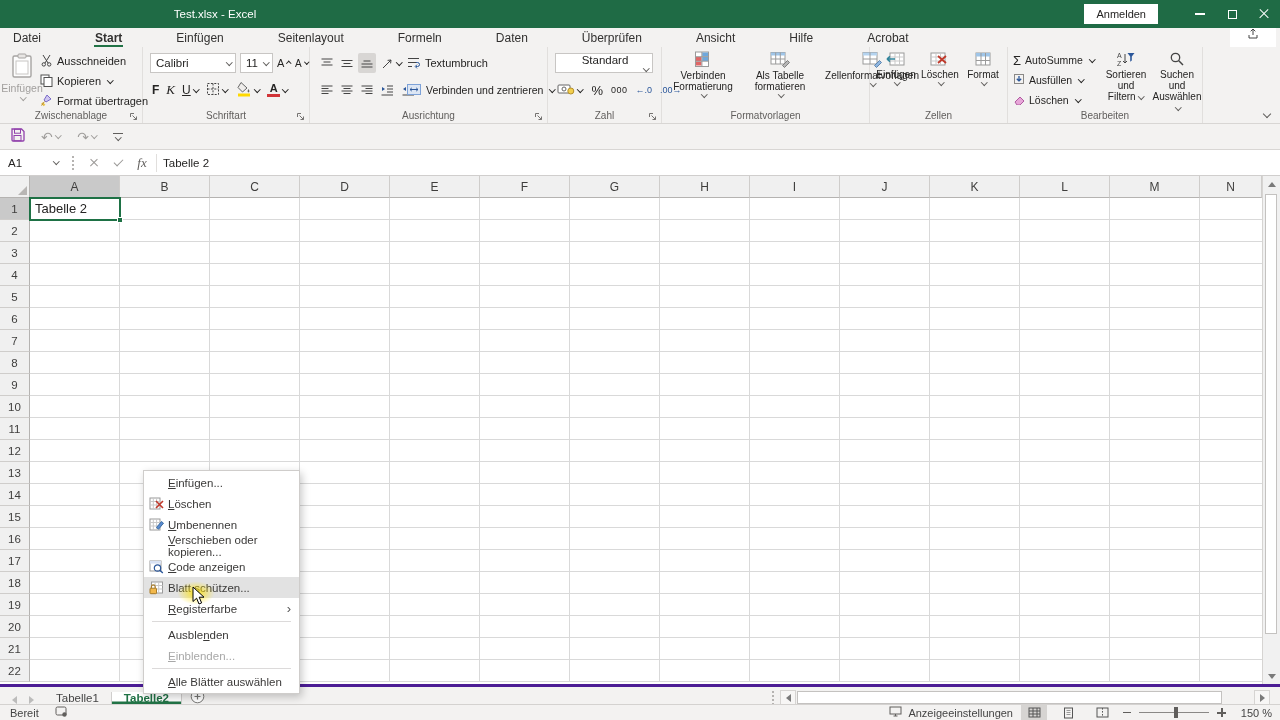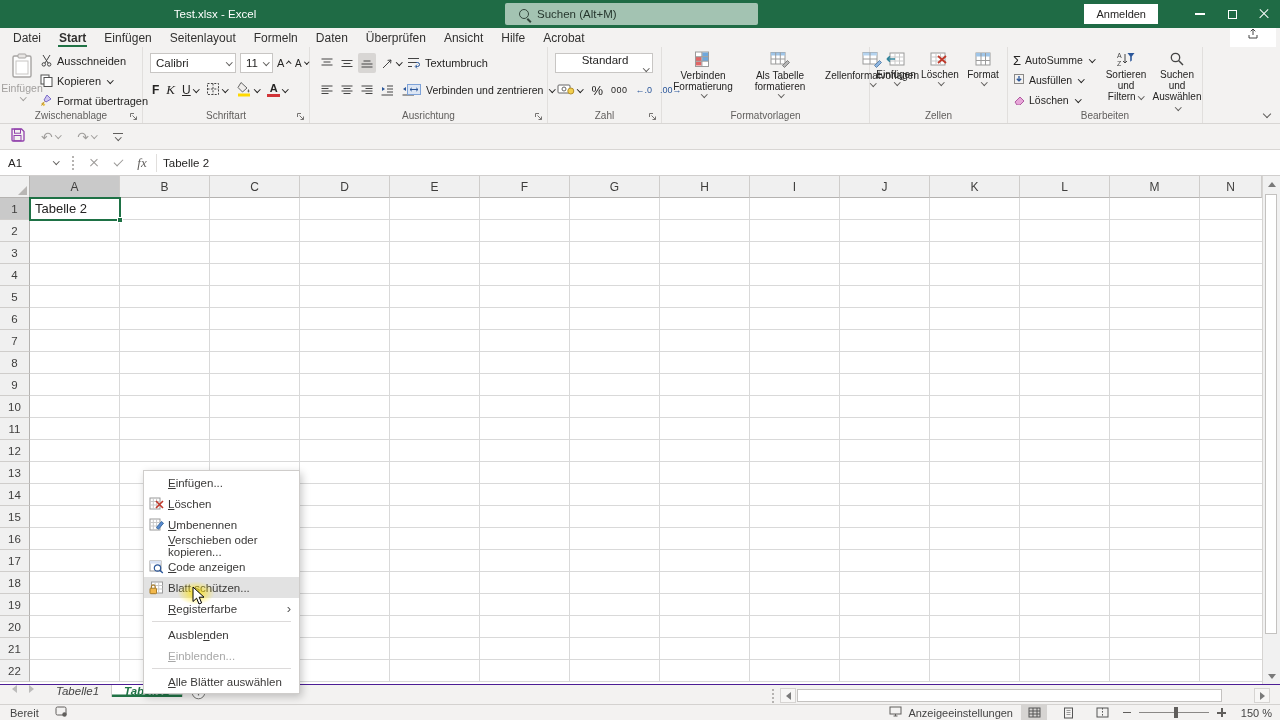--- a/index.html
+++ b/index.html
@@ -19,21 +19,21 @@
   .tb-right{position:absolute;right:0;top:0;height:28px;display:flex;align-items:center;}
   .signin{background:#fff;color:#252423;font-size:11px;height:20px;line-height:20px;padding:0 12px;margin-right:26px;}
   .wc{width:32px;height:28px;display:flex;align-items:center;justify-content:center;position:relative;}
   .wc .bar{width:10px;height:1.4px;background:#fff;}
   .wc .sq{width:9px;height:9px;border:1.2px solid #fff;}
   .wc .x1,.wc .x2{position:absolute;width:12px;height:1.3px;background:#fff;}
   .wc .x1{transform:rotate(45deg);} .wc .x2{transform:rotate(-45deg);}
 
   
   .tabrow{position:absolute;top:28px;left:0;right:0;height:19px;background:var(--ribbon-bg);display:flex;align-items:stretch;font-size:12px;}
-  .rtabs{display:flex;padding-left:4px;}
+  .rtabs{display:flex;padding-left:4px;gap:36px;}
   .rtab{padding:0 9px;display:flex;align-items:center;position:relative;color:#323130;}
   .rtab.active{font-weight:700;}
   .rtab.active::after{content:"";position:absolute;left:8px;right:8px;bottom:0;height:2.5px;background:var(--green);}
   .share{position:absolute;right:4px;top:0;height:19px;display:flex;align-items:center;gap:4px;background:#fff;padding:0 8px;font-size:11.5px;flex-direction:column;}
 
   
   .ribbon{position:absolute;top:47px;left:0;right:0;height:77px;background:var(--ribbon-bg);border-bottom:1px solid #d8d6d4;font-size:11px;}
   .rgroup{position:absolute;top:0;bottom:0;border-right:1px solid var(--line);}
   .glabel{position:absolute;bottom:2px;left:0;right:0;text-align:center;font-size:10px;color:#605e5c;}
   .launcher{position:absolute;right:3px;bottom:2px;width:10px;height:10px;}
@@ -100,21 +100,21 @@
   .tri-dn{width:0;height:0;border-left:4px solid transparent;border-right:4px solid transparent;border-top:5px solid #7a7a7a;margin:0 auto;}
   .vthumb{position:absolute;top:18px;left:2px;width:12px;height:440px;background:#fff;border:1px solid #c4c2c0;}
   .vs-dn{position:absolute;bottom:5px;left:0;right:0;}
   .hscroll{position:absolute;left:772px;top:3px;width:498px;height:15px;display:flex;align-items:center;}
   .tri-l{width:0;height:0;border-top:4px solid transparent;border-bottom:4px solid transparent;border-right:5px solid #7a7a7a;}
   .tri-r{width:0;height:0;border-top:4px solid transparent;border-bottom:4px solid transparent;border-left:5px solid #7a7a7a;}
   .hbtn{width:16px;height:15px;display:flex;align-items:center;justify-content:center;border:1px solid #d6d4d2;background:#f7f6f5;}
   .hthumb{height:13px;width:425px;background:#fff;border:1px solid #c4c2c0;margin:0 1px;}
 
   
-  .sheetbar{position:absolute;top:684px;left:0;right:0;height:20px;background:var(--ribbon-bg);border-top:1px solid #4c1d95;display:flex;align-items:flex-start;font-style:italic;}
+  .sheetbar{position:absolute;top:684px;left:0;right:0;height:20px;background:var(--ribbon-bg);border-top:3px solid #4c1d95;display:flex;align-items:flex-end;}
   .snav{display:flex;align-items:center;gap:12px;padding:0 10px 0 12px;}
   .stabs{display:flex;align-items:stretch;}
   .stab{display:flex;align-items:center;padding:0 12px;font-size:11.5px;color:#444;border-right:1px solid #d0cecd;background:var(--ribbon-bg);}
   .stab.active{background:#fff;color:var(--green);font-weight:700;box-shadow:inset 0 -2.5px 0 var(--green);}
   .addsheet{display:flex;align-items:center;margin-left:8px;}
 
   
   .statusbar{position:absolute;top:704px;left:0;right:0;height:16px;background:var(--ribbon-bg);border-top:1px solid #d4d2d0;display:flex;align-items:center;font-size:11px;color:#444;}
   .sb-left{display:flex;align-items:center;gap:16px;padding-left:10px;}
   .sb-right{margin-left:auto;display:flex;align-items:center;gap:8px;padding-right:8px;}
@@ -144,24 +144,20 @@
         background:radial-gradient(ellipse closest-side,rgba(255,225,0,.85),rgba(255,225,0,0) 78%);}
   .cursor{position:absolute;left:192px;top:586px;z-index:61;}
 </style>
 </head>
 <body>
 
 <div class="app">
 
   <div class="titlebar">
     <div class="title">Test.xlsx - Excel</div>
-    <div class="searchbox">
-      <span class="s-icon"></span>
-      <span>Suchen (Alt+M)</span>
-    </div>
     <div class="tb-right">
       <div class="signin">Anmelden</div>
       <div class="wc">
           <span class="bar"></span>
         </div>
       <div class="wc">
           <span class="sq"></span>
         </div>
       <div class="wc">
           <span class="x1"></span>

